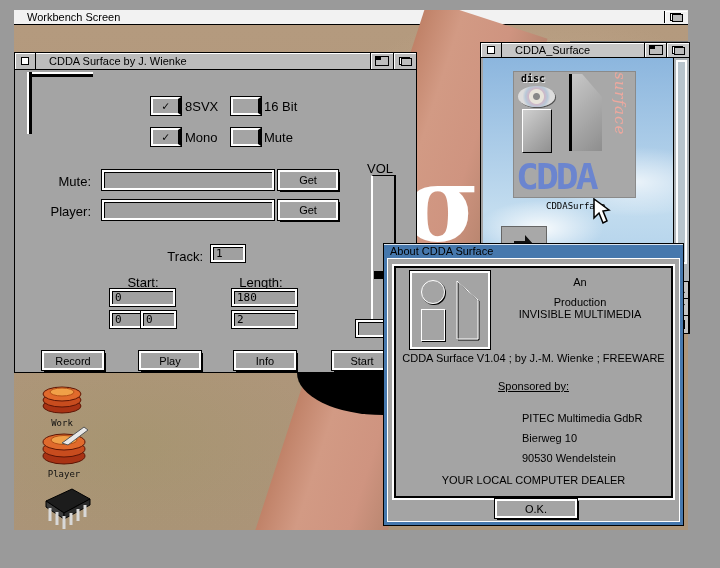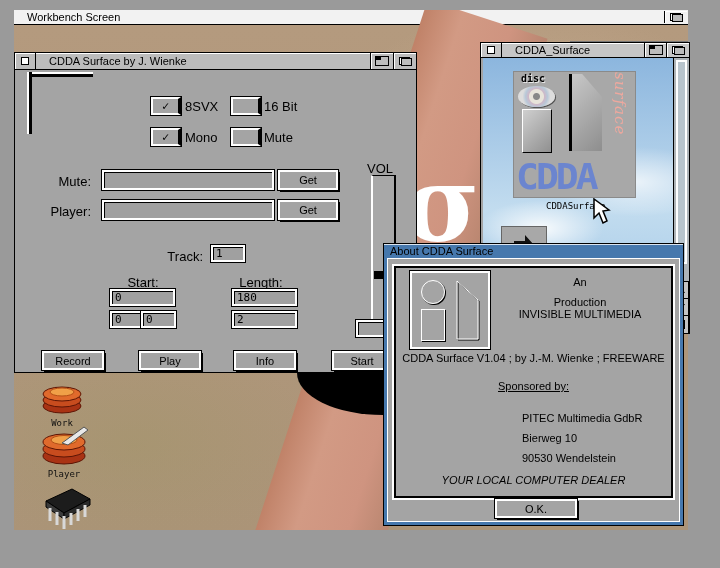--- a/index.html
+++ b/index.html
@@ -296,21 +296,21 @@
           <div class="about-text" style="position:static;">Production</div>
           <div class="about-text" style="position:static;margin-bottom:8px;">INVISIBLE MULTIMEDIA</div>
         </div>
         <div class="about-text" style="left:0;top:84px;width:100%;text-align:center;">CDDA Surface V1.04 ; by J.-M. Wienke ; FREEWARE</div>
         <div class="about-text" style="left:0;top:112px;width:100%;text-align:center;text-decoration:underline;">Sponsored by:</div>
         <div class="abs" style="left:126px;top:140px;font-size:11px;line-height:20px;">
           <div>PITEC Multimedia GdbR</div>
           <div>Bierweg 10</div>
           <div>90530 Wendelstein</div>
         </div>
-        <div class="about-text" style="left:0;top:206px;width:100%;text-align:center;font-style:italic;">YOUR LOCAL COMPUTER DEALER</div>
+        <div class="about-text" style="left:0;top:206px;width:100%;text-align:center;">YOUR LOCAL COMPUTER DEALER</div>
       </div>
       <div class="btn" style="left:107px;top:240px;width:78px;height:15px;">
           <span>O.K.</span>
         </div>
     </div>
   </div>
 
 </div>
 
 </body></html>

